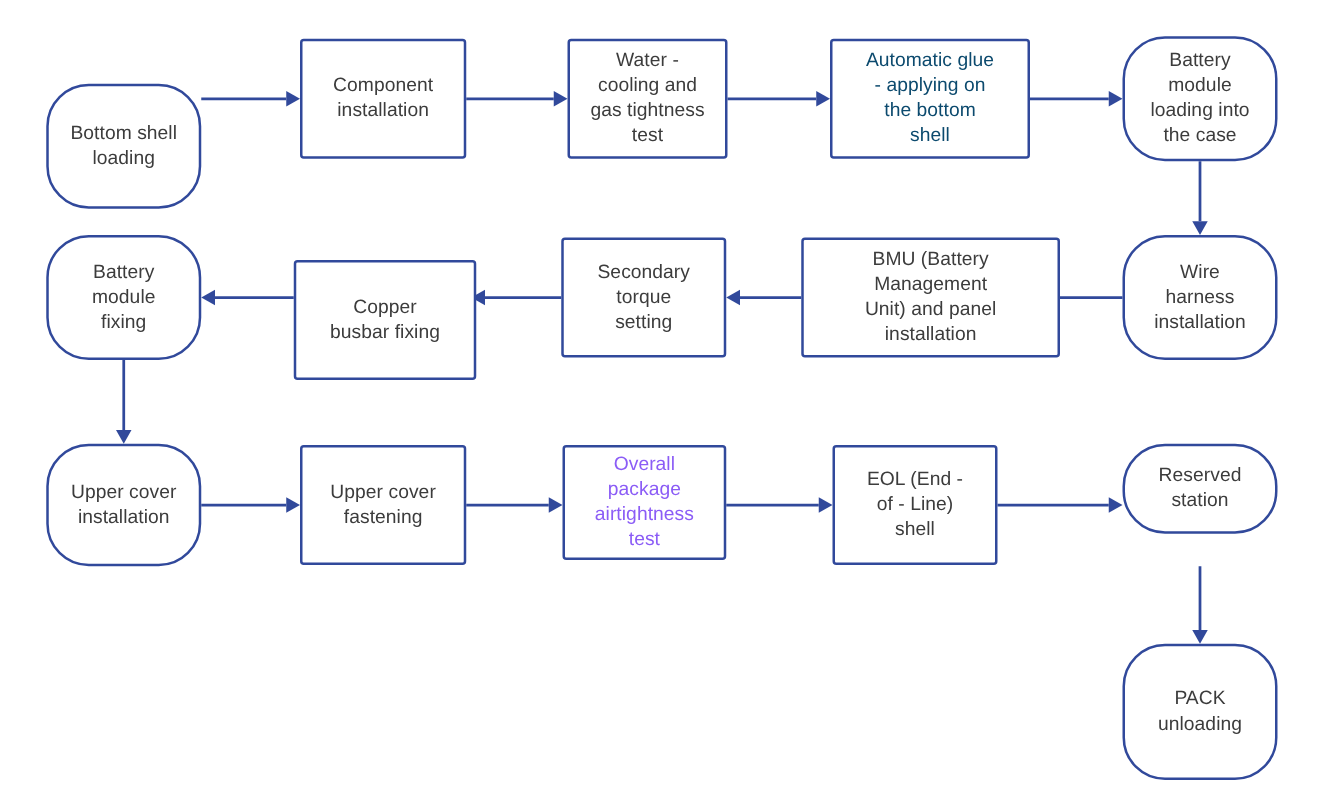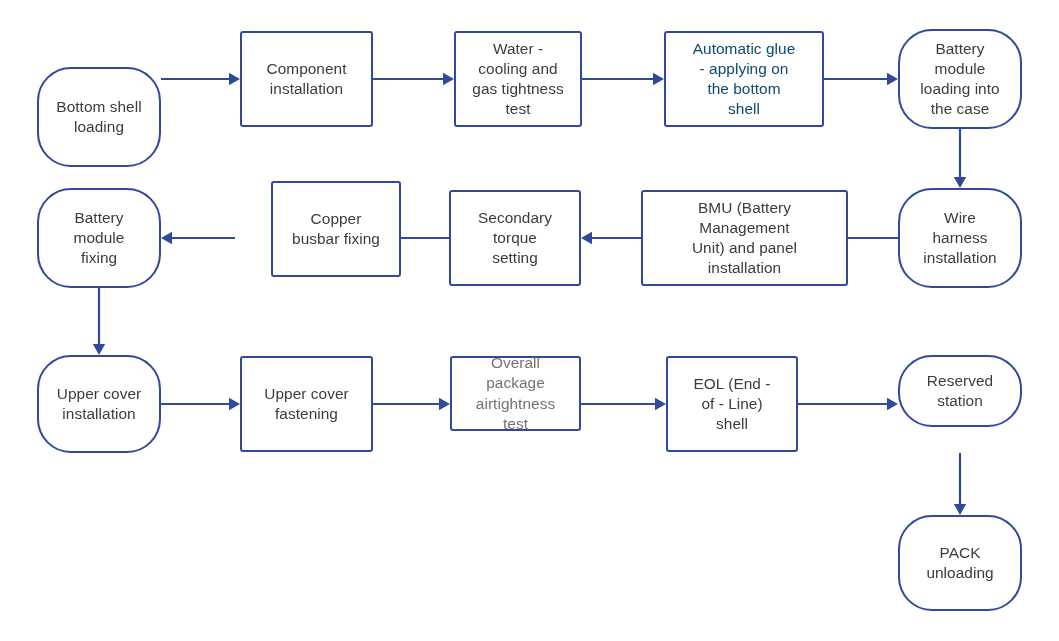--- a/index.html
+++ b/index.html
@@ -157,50 +157,50 @@
         <span class="node-label">BMU (Battery
 Management
 Unit) and panel
 installation</span>
       </div>
       <div class="node rect" style="left: 449px; top: 190px; width: 132px; height: 96px; border-color: rgb(49, 73, 155); color: rgb(60, 60, 60); justify-content: flex-end;">
         <span class="node-label">Secondary
 torque
 setting</span>
       </div>
-      <div class="node rect" style="left: 235px; top: 181px; width: 130px; height: 96px; border-color: rgb(49, 73, 155); color: rgb(60, 60, 60); margin-left: 36px;">
+      <div class="node rect" style="left: 235px; top: 208px; width: 146px; height: 96px; border-color: rgb(49, 73, 155); color: rgb(60, 60, 60);">
         <span class="node-label">Copper
 busbar fixing</span>
       </div>
       <div class="node stadium" style="left: 37px; top: 188px; width: 124px; height: 100px; border-color: rgb(49, 73, 155); color: rgb(60, 60, 60);">
         <span class="node-label">Battery
 module
 fixing</span>
       </div>
       <div class="node stadium" style="left: 37px; top: 355px; width: 124px; height: 98px; border-color: rgb(49, 73, 155); color: rgb(60, 60, 60);">
         <span class="node-label">Upper cover
 installation</span>
       </div>
       <div class="node rect" style="left: 240px; top: 356px; width: 133px; height: 96px; border-color: rgb(49, 73, 155); color: rgb(60, 60, 60);">
         <span class="node-label">Upper cover
 fastening</span>
       </div>
-      <div class="node rect" style="left: 450px; top: 356px; width: 131px; height: 75px; border-color: rgb(49, 73, 155); color: #737373;">
+      <div class="node rect" style="left: 450px; top: 356px; width: 131px; height: 92px; border-color: rgb(49, 73, 155); color: #8b5cf6;">
         <span class="node-label">Overall
 package
 airtightness
 test</span>
       </div>
       <div class="node rect" style="left: 666px; top: 356px; width: 132px; height: 96px; border-color: rgb(49, 73, 155); color: rgb(60, 60, 60);">
         <span class="node-label">EOL (End -
 of - Line)
 shell</span>
       </div>
       <div class="node stadium" style="left: 898px; top: 355px; width: 124px; height: 72px; border-color: rgb(49, 73, 155); color: rgb(60, 60, 60);">
         <span class="node-label">Reserved
 station</span>
       </div>
-      <div class="node stadium" style="left: 898px; top: 515px; width: 124px; height: 96px; border-color: rgb(49, 73, 155); color: rgb(60, 60, 60);">
+      <div class="node stadium" style="left: 898px; top: 515px; width: 124px; height: 109px; border-color: rgb(49, 73, 155); color: rgb(60, 60, 60);">
         <span class="node-label">PACK
 unloading</span>
       </div>
     </div>
 </div>
 
 </body></html>

